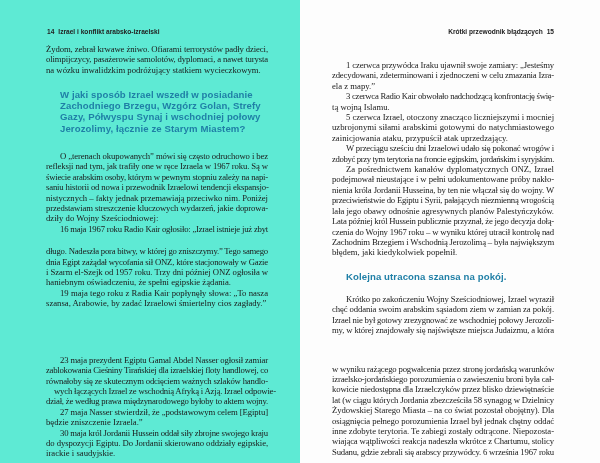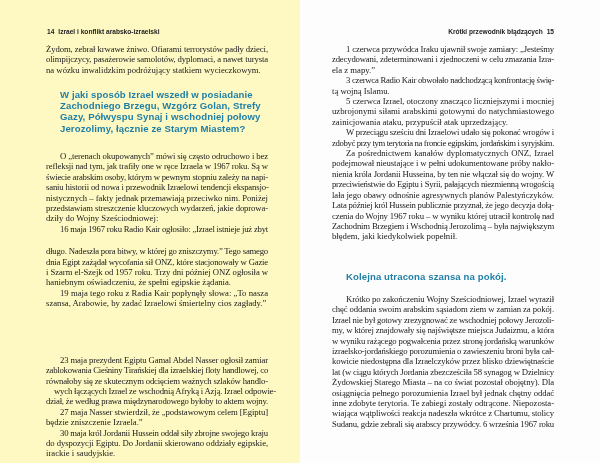--- a/index.html
+++ b/index.html
@@ -5,21 +5,21 @@
     html, body { margin: 0; padding: 0; }
     body {
       width: 600px; height: 463px; overflow: hidden;
       background: #ffffff;
       position: relative;
       font-family: "Liberation Serif", "DejaVu Serif", serif;
       color: #1a1a1a;
     }
     .page {
       position: absolute; top: 0; height: 463px;
-      background: #fef9c3;
+      background: #5eead4;
     }
     #page-left { left: 0; width: 300px; }
     #page-right { left: 300px; width: 300px; background: #fdfdfd; }
     .running-head {
       position: absolute; top: 28px;
       font-family: "Liberation Sans", "DejaVu Sans", sans-serif;
       font-weight: bold; font-size: 6.6px; color: #222;
       white-space: nowrap;
     }
     #page-left .running-head { left: 47px; }
@@ -93,21 +93,21 @@
     <span class="line" style="letter-spacing: -0.072px;">do dyspozycji Egiptu. Do Jordanii skierowano oddziały egipskie,</span>
     <span class="line last">irackie i saudyjskie.</span>
   </div>
 </div>
 
 <div id="page-right" class="page">
   <div class="running-head">
     <span>Krótki przewodnik błądzących</span><span class="num">15</span>
   </div>
 
-  <div class="text" style="top: 44px; color: rgb(26, 26, 26);">
+  <div class="text" style="top: 60px; color: rgb(26, 26, 26);">
     <span class="line indent" style="letter-spacing: -0.144px;">1 czerwca przywódca Iraku ujawnił swoje zamiary: „Jesteśmy</span>
     <span class="line" style="letter-spacing: -0.175px;">zdecydowani, zdeterminowani i zjednoczeni w celu zmazania Izra-</span>
     <span class="line last">ela z mapy.”</span>
     <span class="line indent" style="letter-spacing: -0.268px;">3 czerwca Radio Kair obwołało nadchodzącą konfrontację świę-</span>
     <span class="line last">tą wojną Islamu.</span>
     <span class="line indent" style="letter-spacing: -0.039px;">5 czerwca Izrael, otoczony znacząco liczniejszymi i mocniej</span>
     <span class="line">uzbrojonymi siłami arabskimi gotowymi do natychmiastowego</span>
     <span class="line last">zainicjowania ataku, przypuścił atak uprzedzający.</span>
     <span class="line indent" style="letter-spacing: -0.193px;">W przeciągu sześciu dni Izraelowi udało się pokonać wrogów i</span>
     <span class="line" style="letter-spacing: -0.368px;">zdobyć przy tym terytoria na froncie egipskim, jordańskim i syryjskim.</span>
@@ -124,21 +124,21 @@
 
   <div id="right-heading" class="heading" style="color: rgb(31, 127, 166);">
     <span>Kolejna utracona szansa na pokój.</span>
   </div>
 
   <div class="text" style="top: 294px; color: rgb(26, 26, 26);">
     <span class="line indent" style="letter-spacing: -0.122px;">Krótko po zakończeniu Wojny Sześciodniowej, Izrael wyraził</span>
     <span class="line" style="letter-spacing: -0.104px;">chęć oddania swoim arabskim sąsiadom ziem w zamian za pokój.</span>
     <span class="line" style="letter-spacing: -0.195px;">Izrael nie był gotowy zrezygnować ze wschodniej połowy Jerozoli-</span>
     <span class="line" style="letter-spacing: -0.158px;">my, w której znajdowały się najświętsze miejsca Judaizmu, a która</span>
-    <span class="line" style="letter-spacing: -0.177px;">w wyniku rażącego pogwałcenia przez stronę jordańską warunków</span>
+    <span class="line" style="letter-spacing: -0.177px; margin-top: 28px;">w wyniku rażącego pogwałcenia przez stronę jordańską warunków</span>
     <span class="line" style="letter-spacing: -0.17px;">izraelsko-jordańskiego porozumienia o zawieszeniu broni była cał-</span>
     <span class="line" style="letter-spacing: -0.135px;">kowicie niedostępna dla Izraelczyków przez blisko dziewiętnaście</span>
     <span class="line" style="letter-spacing: -0.173px;">lat (w ciągu których Jordania zbezcześciła 58 synagog w Dzielnicy</span>
     <span class="line" style="letter-spacing: -0.076px;">Żydowskiej Starego Miasta – na co świat pozostał obojętny). Dla</span>
     <span class="line" style="letter-spacing: -0.087px;">osiągnięcia pełnego porozumienia Izrael był jednak chętny oddać</span>
     <span class="line" style="letter-spacing: -0.058px;">inne zdobyte terytoria. Te zabiegi zostały odtrącone. Niepozosta-</span>
     <span class="line" style="letter-spacing: -0.135px;">wiająca wątpliwości reakcja nadeszła wkrótce z Chartumu, stolicy</span>
     <span class="line" style="letter-spacing: -0.202px;">Sudanu, gdzie zebrali się arabscy przywódcy. 6 września 1967 roku</span>
   </div>
 </div>

